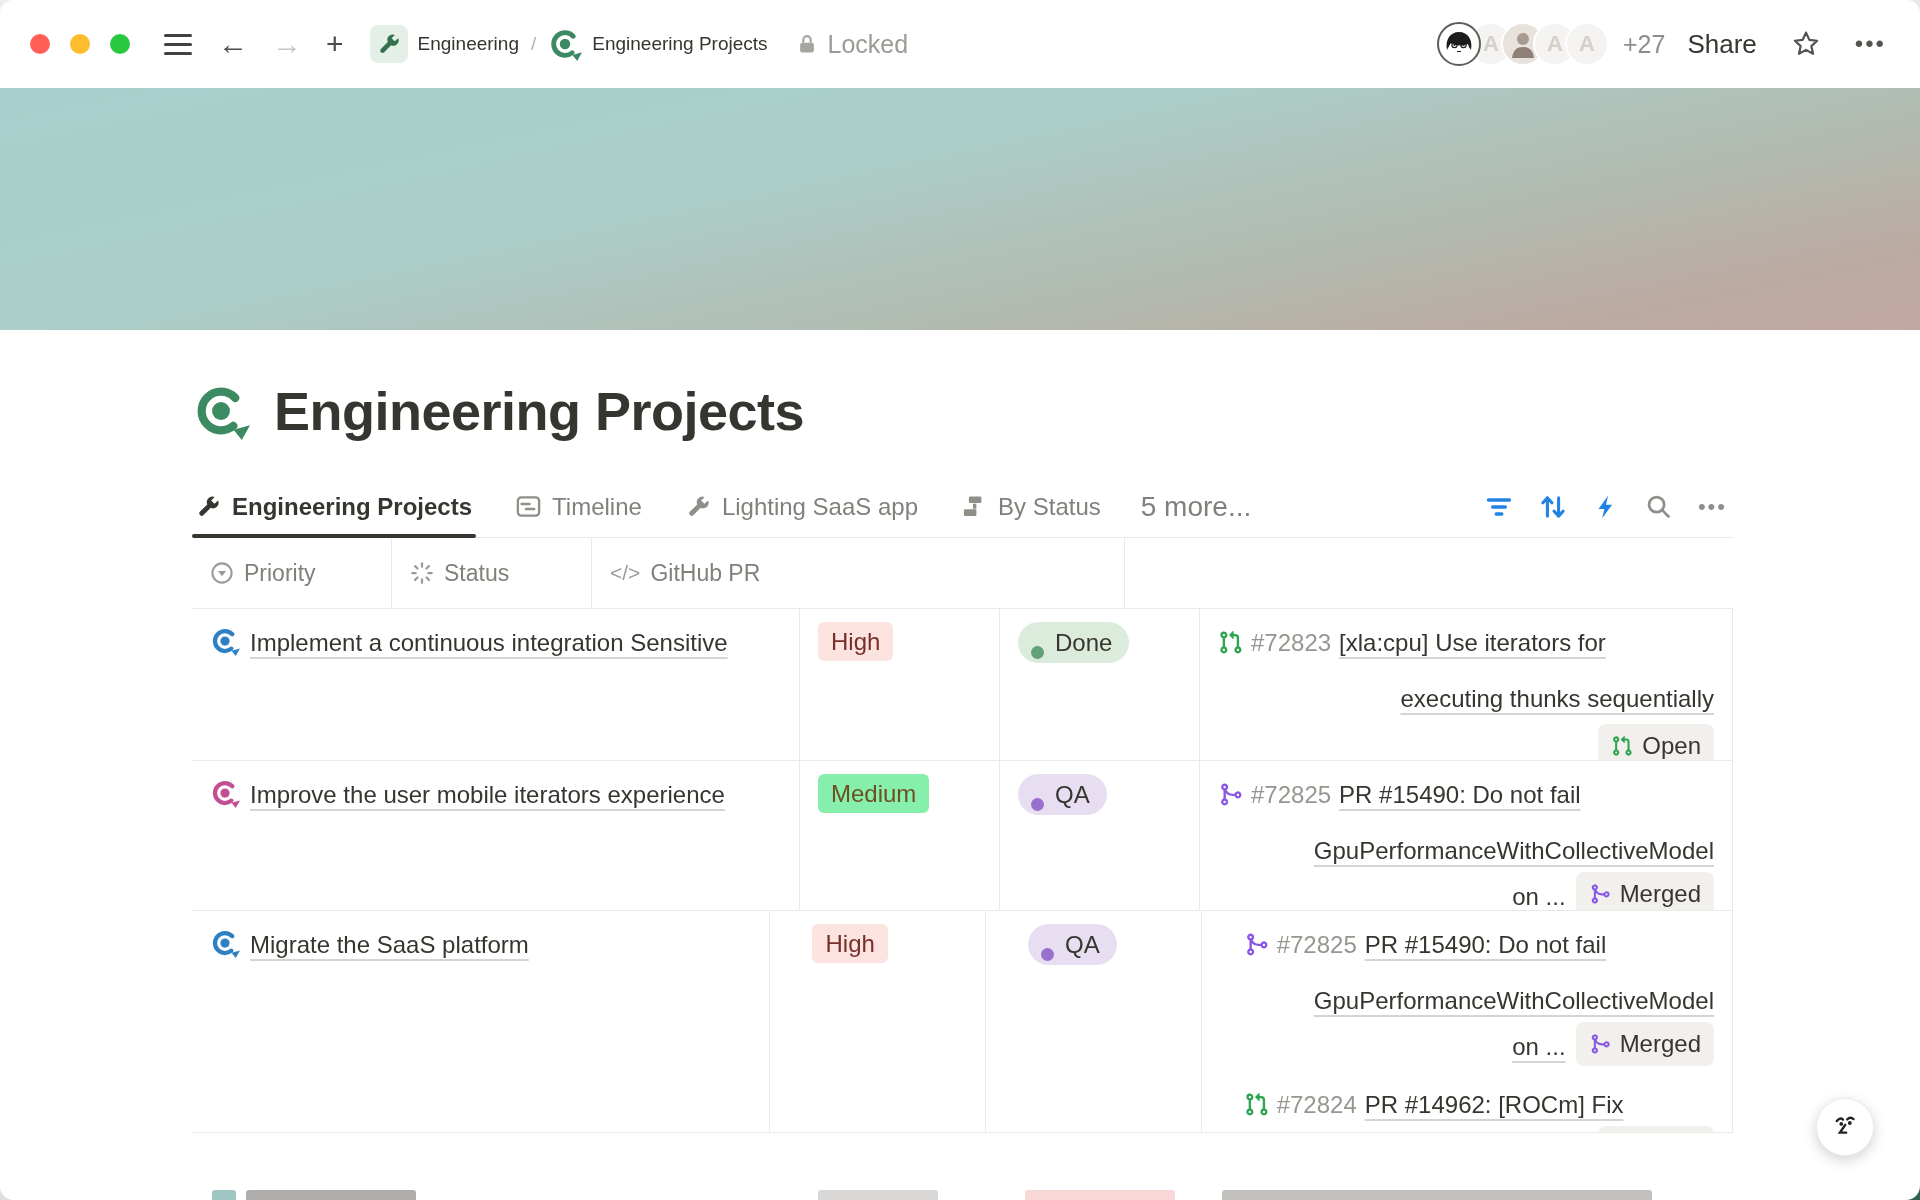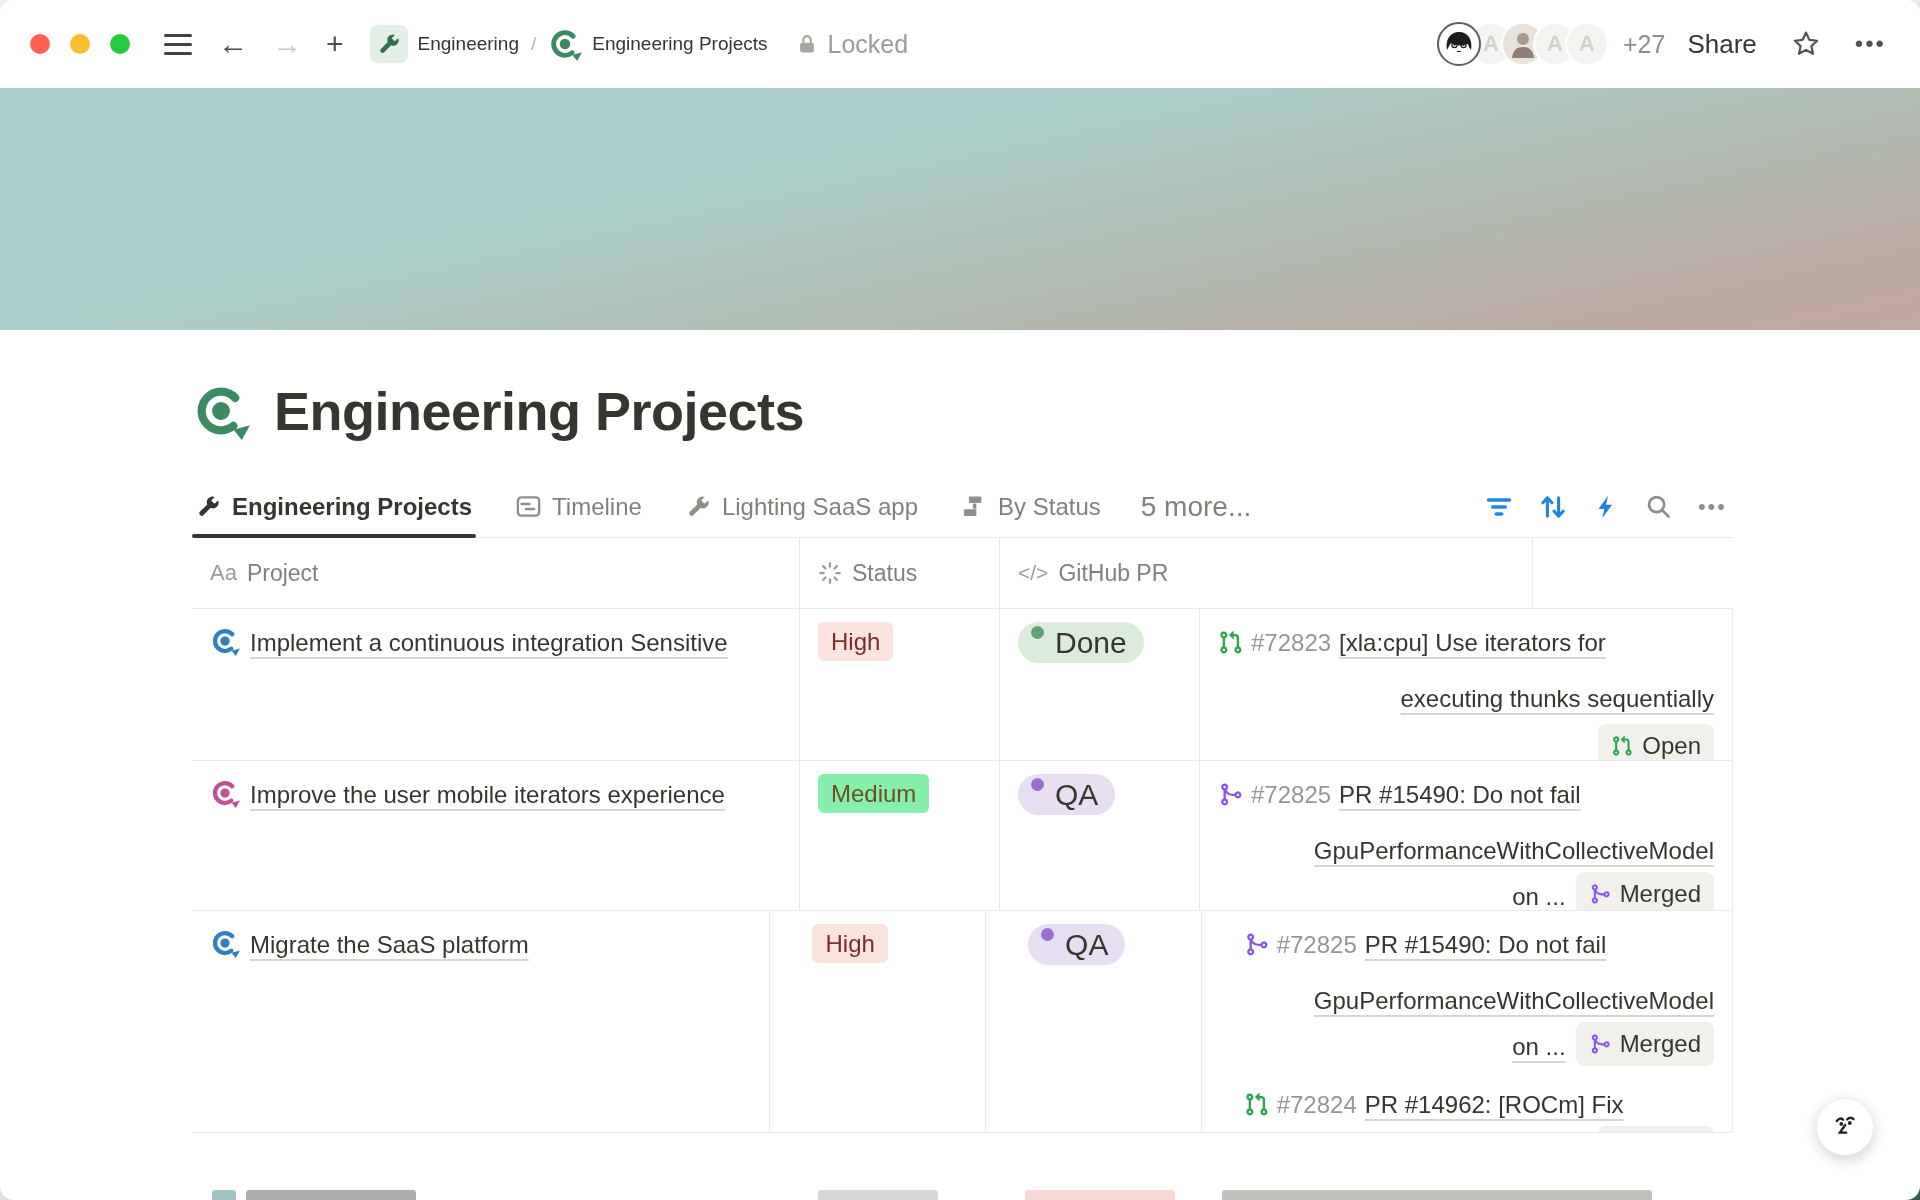--- a/index.html
+++ b/index.html
@@ -60,21 +60,21 @@
   .thead { height:71px; }
   .thead .td { display:flex; align-items:center; gap:10px; color:#82807b; font-size:23px; cursor:pointer; }
   .th-ic { color:#9d9b96; flex:none; }
   .r1 { height:152px; } .r2 { height:150px; } .r3 { height:222px;gap:24px; }
 
   .proj { font-size:24px; font-weight:500; line-height:42px; cursor:pointer; }
   .proj .row-ic { width:30px; height:30px; vertical-align:-5px; margin-right:10px; }
   .ul { text-decoration:underline; text-decoration-color:#d6d4cf; text-decoration-thickness:2px; text-underline-offset:6px;margin-top:14px; }
 
   .badge { display:inline-block; font-size:24px; padding:3px 13px; border-radius:6px; line-height:33px; cursor:pointer; }
-  .pill { display:inline-flex; align-items:flex-start; gap:11px; font-size:30px; padding:4px 17px 4px 13px; border-radius:22px; line-height:33px; cursor:pointer; }
+  .pill { display:inline-flex; align-items:flex-end; gap:11px; font-size:24px; padding:4px 17px 4px 13px; border-radius:22px; line-height:33px; cursor:pointer; }
   .dot { width:13px; height:13px; border-radius:50%; flex:none; }
 
   .pr { font-size:24px; line-height:42px; cursor:pointer; }
   .pr + .pr { margin-top:16px; }
   .pr .pr-ic { width:25px; height:25px; vertical-align:-4px; }
   .pr-num { color:#97958f; margin:0 8px; }
   .pr a, .pr .lnk { color:#37352f; font-weight:500; }
   .pr .blk { display:block;text-align:right; }
   .state-badge { display:inline-flex; align-items:center; gap:9px; background:#f1f0ec; border-radius:8px; padding:1px 13px; font-weight:500; font-size:24px; margin-left:10px; }
   .state-badge .pr-ic { width:22px; height:22px; }
@@ -327,23 +327,27 @@
           </button>
         <button class="icon-btn" style="color:#8f8e8a; font-size:22px; letter-spacing:2px; font-family:inherit;">
           <span>•••</span>
         </button>
       </div>
     </div>
 
     <div class="tbl">
 
       <div class="tr thead">
-        <div class="td c1">
-          <span class="th-ic" style="font-size:22px">Aa</span>
-          <span>Project</span>
+        <div class="td c2">
+          <span class="th-ic">
+              <svg width="24" height="24">
+                <use href="#select-circ"></use>
+              </svg>
+            </span>
+          <span>Priority</span>
         </div>
         <div class="td c3">
           <span class="th-ic">
               <svg width="24" height="24">
                 <use href="#status-spin"></use>
               </svg>
             </span>
           <span>Status</span>
         </div>
         <div class="td c4">

